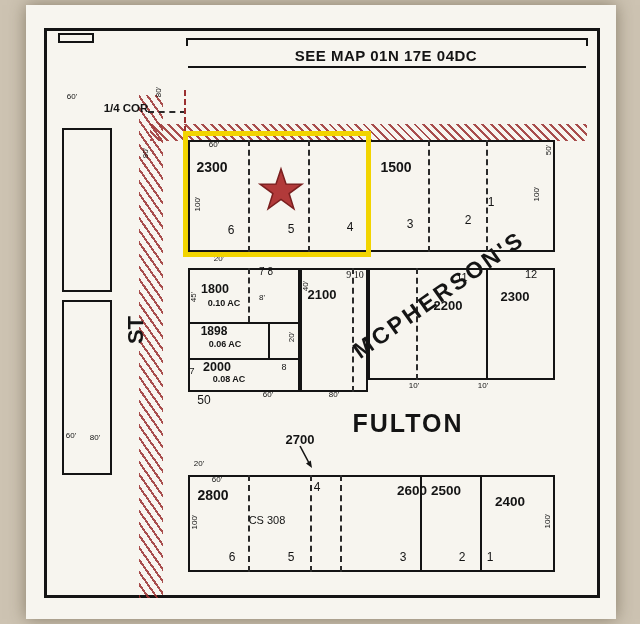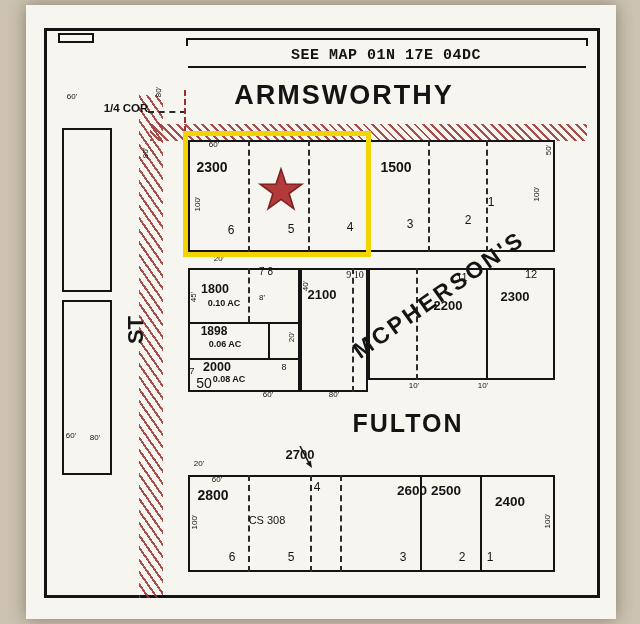--- a/index.html
+++ b/index.html
@@ -78,22 +78,21 @@
     <polygon points="23,1 28,16.1 43.9,16.2 31.1,25.6 35.9,40.8 23,31.5 10.1,40.8 14.9,25.6 2.1,16.2 18,16.1" fill="#b23a3a" stroke="#7a1f1f" stroke-width="1.5"></polygon>
   </svg>
 
   <div class="hl-box" style="left:183px;top:131px;width:188px;height:126px;z-index:6;"></div>
 
   <svg style="left:294px;top:444px;" width="28" height="30" viewBox="0 0 28 30">
     <line x1="6" y1="2" x2="15" y2="19" stroke="#141414" stroke-width="1.6"></line>
     <polygon points="18,24 12,19.5 16.8,16.5" fill="#141414"></polygon>
   </svg>
 
-  <span class="lbl b" style="left:386px;top:55px;font-size:15px;letter-spacing:.5px;font-family:Liberation Mono, monospace;">SEE MAP 01N 17E 04DC</span>
-  <span class="lbl b" style="left:344px;top:95px;font-size:27px;letter-spacing:2px;">ARMSWORTHY</span>
+  <span class="lbl b" style="left:386px;top:55px;font-size:15px;letter-spacing:.5px;">SEE MAP 01N 17E 04DC</span>
   <span class="lbl b" style="left:126px;top:109px;font-size:11.5px;">1/4 COR</span>
   <span class="lbl b" style="left:136px;top:330px;font-size:22px;transform:translate(-50%,-50%) rotate(-90deg);">ST</span>
   <span class="lbl b" style="left:439px;top:295px;font-size:23px;letter-spacing:3px;transform:translate(-50%,-50%) rotate(-35deg);z-index:5;">MCPHERSON'S</span>
   <span class="lbl b" style="left:408px;top:423px;font-size:25px;letter-spacing:2px;">FULTON</span>
 
   <span class="lbl b" style="left:212px;top:167px;font-size:14px;">2300</span>
   <span class="lbl b" style="left:396px;top:167px;font-size:14px;">1500</span>
   <span class="lbl" style="left:231px;top:230px;font-size:12px;">6</span>
   <span class="lbl" style="left:291px;top:229px;font-size:12px;">5</span>
   <span class="lbl" style="left:350px;top:227px;font-size:12px;">4</span>
@@ -110,21 +109,21 @@
   <span class="lbl b" style="left:322px;top:294px;font-size:13px;">2100</span>
   <span class="lbl b" style="left:448px;top:305px;font-size:13px;text-align:right;">2200</span>
   <span class="lbl b" style="left:515px;top:296px;font-size:13px;">2300</span>
   <span class="lbl" style="left:266px;top:272px;font-size:10px;">7 8</span>
   <span class="lbl" style="left:355px;top:275px;font-size:10px;font-family:Liberation Serif, serif;">9 10</span>
   <span class="lbl" style="left:462px;top:277px;font-size:11px;">11</span>
   <span class="lbl" style="left:531px;top:274px;font-size:11px;">12</span>
   <span class="lbl" style="left:192px;top:371px;font-size:9px;">7</span>
   <span class="lbl" style="left:284px;top:367px;font-size:9px;">8</span>
 
-  <span class="lbl b" style="left:300px;top:454px;font-size:13px;">2700</span>
+  <span class="lbl b" style="left:300px;top:439px;font-size:13px;">2700</span>
 
   <span class="lbl b" style="left:213px;top:495px;font-size:14px;">2800</span>
   <span class="lbl" style="left:267px;top:520px;font-size:11px;">CS 308</span>
   <span class="lbl b" style="left:384px;top:491px;font-size:13.5px;margin-left:28px;">2600</span>
   <span class="lbl b" style="left:446px;top:491px;font-size:13.5px;">2500</span>
   <span class="lbl b" style="left:510px;top:502px;font-size:13.5px;">2400</span>
   <span class="lbl" style="left:317px;top:487px;font-size:12px;">4</span>
   <span class="lbl" style="left:232px;top:557px;font-size:12px;">6</span>
   <span class="lbl" style="left:291px;top:557px;font-size:12px;">5</span>
   <span class="lbl" style="left:403px;top:557px;font-size:12px;">3</span>
@@ -145,15 +144,15 @@
   <span class="lbl" style="left:334px;top:395px;font-size:8px;">80'</span>
   <span class="lbl" style="left:414px;top:386px;font-size:8px;">10'</span>
   <span class="lbl" style="left:483px;top:386px;font-size:8px;">10'</span>
   <span class="lbl" style="left:199px;top:464px;font-size:8px;">20'</span>
   <span class="lbl" style="left:217px;top:480px;font-size:8px;">60'</span>
   <span class="lbl" style="left:195px;top:522px;font-size:8px;transform:translate(-50%,-50%) rotate(-90deg);">100'</span>
   <span class="lbl" style="left:548px;top:521px;font-size:8px;transform:translate(-50%,-50%) rotate(-90deg);">100'</span>
   <span class="lbl" style="left:71px;top:436px;font-size:8px;">60'</span>
   <span class="lbl" style="left:95px;top:438px;font-size:8px;">80'</span>
   <span class="lbl" style="left:262px;top:298px;font-size:8px;">8'</span>
-  <span class="lbl" style="left:204px;top:383px;font-size:14px;">50</span>
+  <span class="lbl" style="left:204px;top:400px;font-size:12px;">50</span>
   <span class="lbl" style="left:159px;top:92px;font-size:8px;transform:translate(-50%,-50%) rotate(-90deg);">80'</span>
 </div>
 
 </body></html>

